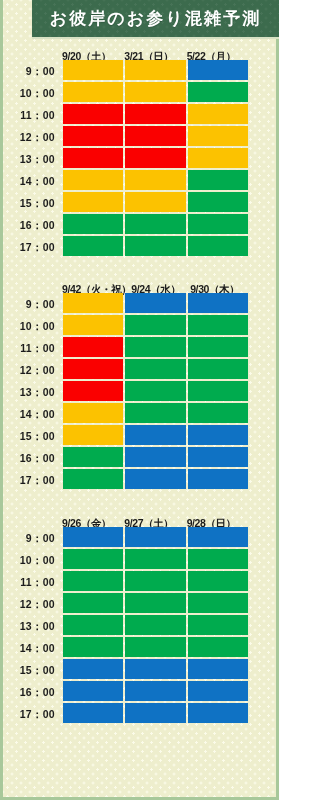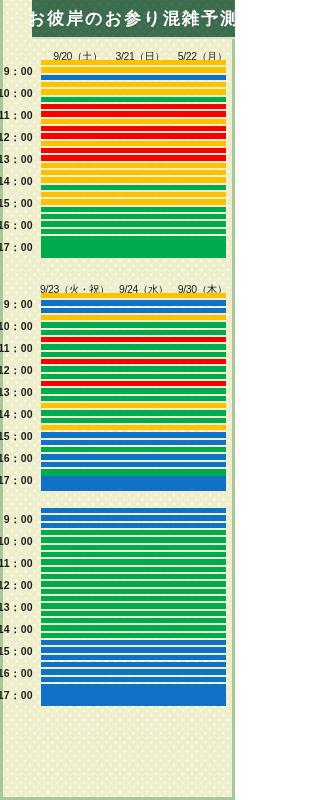--- a/index.html
+++ b/index.html
@@ -9,21 +9,21 @@
   body {
     width: 285px;
     height: 800px;
     overflow: hidden;
     font-family: "Liberation Sans", "DejaVu Sans", sans-serif;
     background: #ffffff;
   }
 
   #page {
     position: relative;
-    width: 235px;
+    width: 279px;
     height: 800px;
     box-sizing: border-box;
     background-color: #eeeecd;
     background-image:
       radial-gradient(#fbfbe9 1.05px, transparent 1.15px),
       radial-gradient(#fbfbe9 1.05px, transparent 1.15px);
     background-size: 9px 9px, 9px 9px;
     background-position: 0 0, 4.5px 4.5px;
     border-left: 3px solid #a8c89a;
     border-right: 3px solid #a8c89a;
@@ -93,34 +93,33 @@
   .cal-block.block-2 { margin-top: 15px; }
   .cal-block.block-3 { margin-top: 16px; }
 
   .cal-head {
     display: flex;
     height: 19px;
     align-items: center;
   }
   .cal-head .day-head {
     flex: 1 1 0;
-    text-align: right;
+    text-align: left;
     font-size: 10.5px;
-    font-weight: normal;
+    font-weight: bold;
     color: #1b1b1b;
     letter-spacing: -0.4px;
     white-space: nowrap;
     margin-top: 12px;
   }
 
   .cal-row {
     display: flex;
     height: 22px;
     position: relative;
-    flex-direction: column;
   }
   .time-label {
     position: absolute;
     right: 100%;
     top: 0;
     height: 22px;
     line-height: 22px;
     width: 64px;
     text-align: right;
     padding-right: 7px;
@@ -205,21 +204,21 @@
         </div>
         <div class="cal-row">
           <div class="time-label">17：00</div>
           <div class="cell" style="background-color: rgb(0, 171, 78);"></div>
           <div class="cell" style="background-color: rgb(0, 171, 78);"></div>
           <div class="cell" style="background-color: rgb(0, 171, 78);"></div>
         </div>
       </div>
       <div class="cal-block block-2">
         <div class="cal-head">
-          <div class="day-head">9/23（火・祝）</div>
+          <div class="day-head">9/42（火・祝）</div>
           <div class="day-head">9/24（水）</div>
           <div class="day-head">9/30（木）</div>
         </div>
         <div class="cal-row">
           <div class="time-label">9：00</div>
           <div class="cell" style="background-color: rgb(252, 194, 0);"></div>
           <div class="cell" style="background-color: rgb(15, 114, 196);"></div>
           <div class="cell" style="background-color: rgb(15, 114, 196);"></div>
         </div>
         <div class="cal-row">
@@ -265,20 +264,25 @@
           <div class="cell" style="background-color: rgb(15, 114, 196);"></div>
         </div>
         <div class="cal-row">
           <div class="time-label">17：00</div>
           <div class="cell" style="background-color: rgb(0, 171, 78);"></div>
           <div class="cell" style="background-color: rgb(15, 114, 196);"></div>
           <div class="cell" style="background-color: rgb(15, 114, 196);"></div>
         </div>
       </div>
       <div class="cal-block block-3">
+        <div class="cal-head">
+          <div class="day-head">9/26（金）</div>
+          <div class="day-head">9/27（土）</div>
+          <div class="day-head">9/28（日）</div>
+        </div>
         <div class="cal-row">
           <div class="time-label">9：00</div>
           <div class="cell" style="background-color: rgb(15, 114, 196);"></div>
           <div class="cell" style="background-color: rgb(15, 114, 196);"></div>
           <div class="cell" style="background-color: rgb(15, 114, 196);"></div>
         </div>
         <div class="cal-row">
           <div class="time-label">10：00</div>
           <div class="cell" style="background-color: rgb(0, 171, 78);"></div>
           <div class="cell" style="background-color: rgb(0, 171, 78);"></div>

